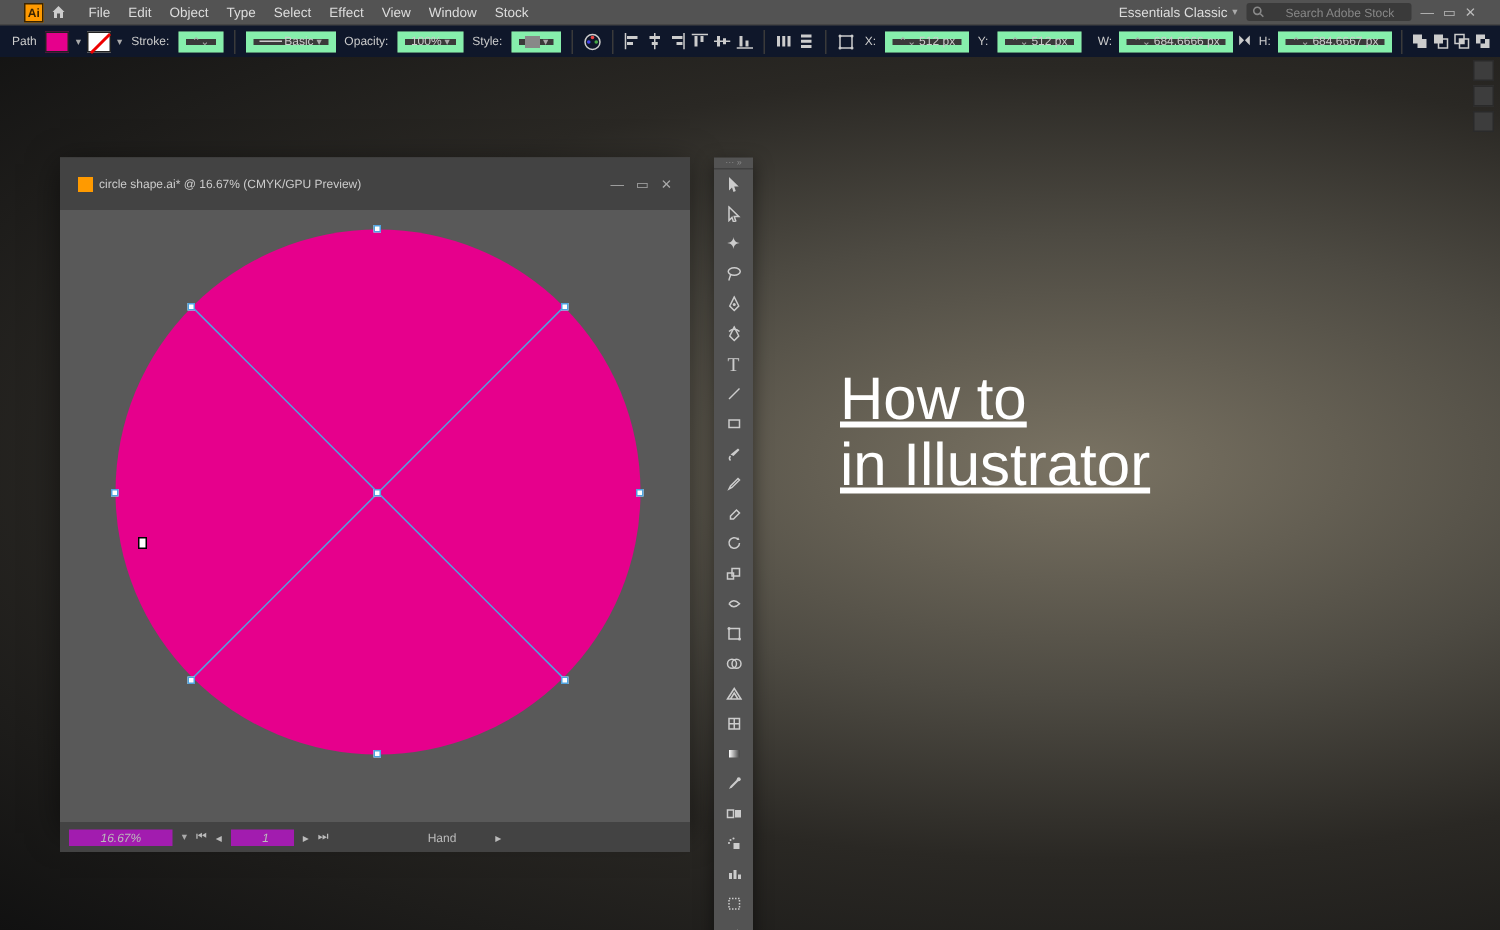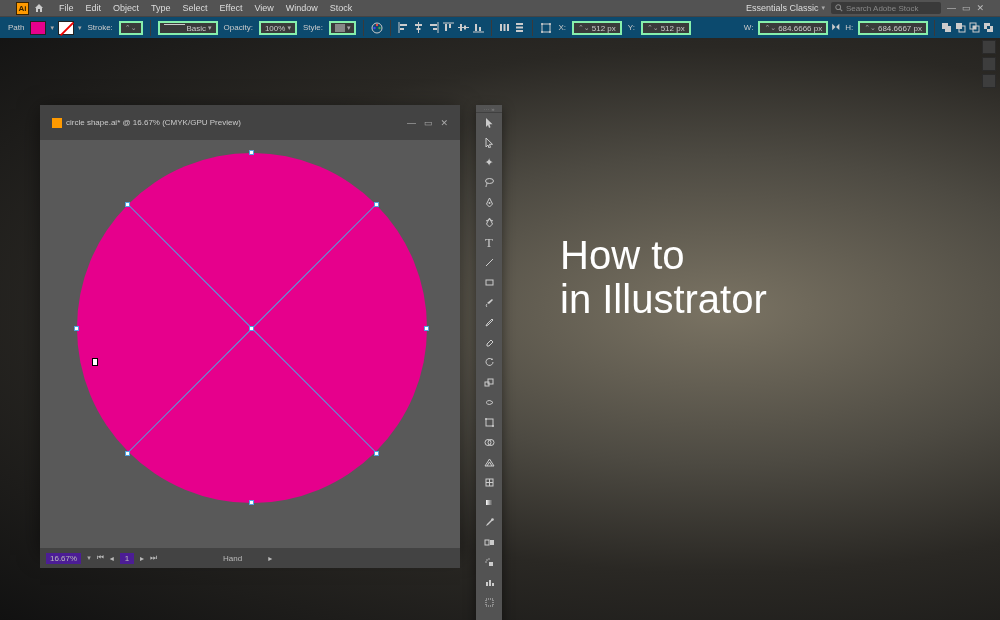--- a/index.html
+++ b/index.html
@@ -3,53 +3,53 @@
 <meta charset="utf-8">
 <style>
 *{margin:0;padding:0;box-sizing:border-box;font-family:"Segoe UI",Arial,sans-serif;}
 body{width:1000px;height:620px;overflow:hidden;background:radial-gradient(ellipse at 72% 50%,#7a7363 0%,#4d4a42 35%,#2a2824 60%,#111 100%);position:relative;}
 .menubar{display:flex;align-items:center;background:#535353;height:16px;font-size:9px;color:#ddd;padding:0 16px;gap:0;}
 .menubar .logo{width:13px;height:13px;background:#ff9a00;border:1px solid #3a2400;color:#3a2400;font-weight:bold;font-size:8px;display:flex;align-items:center;justify-content:center;margin-right:4px;}
 .menubar .home-ico{width:12px;height:12px;margin-right:8px;display:flex;align-items:center;justify-content:center;}
 .menubar .menu{padding:0 6px;cursor:pointer;}
 .menubar .spacer{flex:1;}
 .menubar .workspace{display:flex;align-items:center;gap:3px;padding:0 6px;}
-.menubar .search{background:#3a3a3a;border-radius:2px;width:110px;height:12px;display:flex;align-items:center;padding:0 4px;gap:3px;color:#888;font-size:8px;}
+.menubar .search{background:#3a3a3a;border-radius:2px;width:110px;height:12px;display:flex;align-items:center;padding:0 4px;gap:14px;color:#888;font-size:8px;}
 .winbtns{display:flex;gap:6px;margin-left:6px;}
 .winbtns span{font-size:9px;color:#bbb;}
-.controlbar{display:flex;align-items:center;background:#0c4a6e;height:22px;font-size:8px;color:#ccc;border-top:1px solid #444;padding:0 6px;gap:4px;}
+.controlbar{display:flex;align-items:center;background:#0f172a;height:22px;font-size:8px;color:#ccc;border-top:1px solid #444;padding:0 6px;gap:4px;}
 .swatch{width:16px;height:14px;}
 .swatch.fill{background:#e6008c;border:1px solid #222;}
 .swatch.none{background:#fff;position:relative;border:1px solid #222;}
 .swatch.none:after{content:"";position:absolute;left:-1px;top:6px;width:18px;height:2px;background:#e00;transform:rotate(-45deg);}
 .cb-lbl{margin:0 2px;}
-.cb-box{background:#3a3a3a;border:2px solid #86efac;padding:1px 4px;display:flex;align-items:flex-start;gap:2px;height:14px;}
+.cb-box{background:#3a3a3a;border:5px solid #86efac;padding:1px 4px;display:flex;align-items:center;gap:2px;height:14px;}
 .chev{font-size:7px;color:#aaa;}
 .divider{width:1px;height:16px;background:#3a3a3a;margin:0 3px;}
 .align-ico{width:11px;height:11px;display:block;}
 .controlbar .right{margin-left:auto;display:flex;align-items:center;gap:3px;}
 .panel-dock{position:absolute;right:2px;top:40px;width:16px;display:flex;flex-direction:column;gap:3px;}
 .panel-tab{width:14px;height:14px;background:#3d3d3d;border:1px solid #2a2a2a;}
 .docwin{position:absolute;left:40px;top:105px;width:420px;height:446px;background:#595959;box-shadow:0 4px 20px rgba(0,0,0,0.5);}
 .doc-title{height:35px;background:#434343;display:flex;align-items:center;font-size:8px;color:#ccc;padding:0 12px;gap:4px;}
 .doc-title .ti{width:10px;height:10px;background:#ff9a00;}
 .doc-title .wb{margin-left:auto;display:flex;gap:8px;color:#aaa;font-size:9px;}
 .canvas{width:420px;height:408px;background:#595959;position:relative;}
 .circle{position:absolute;left:37px;top:13px;width:350px;height:350px;border-radius:50%;background:#e6008c;}
 .sel-line{position:absolute;background:#4fa3e0;}
 .diag1{left:37px;top:188px;width:350px;height:1px;transform:rotate(45deg);}
 .diag2{left:37px;top:188px;width:350px;height:1px;transform:rotate(-45deg);}
 .anchor{position:absolute;width:5px;height:5px;background:#fff;border:1px solid #4fa3e0;}
 .cursor{position:absolute;left:52px;top:218px;width:6px;height:8px;background:#fff;border:1px solid #000;}
 .status{height:20px;background:#434343;display:flex;align-items:center;font-size:8px;color:#bbb;padding:0 6px;gap:6px;}
-.status .box{background:#4c1d95;padding:1px 4px;}
+.status .box{background:#a21caf;padding:1px 21px;font-style:italic;}
 .toolbox{position:absolute;left:476px;top:105px;width:26px;background:#535353;box-shadow:0 4px 12px rgba(0,0,0,0.5);}
 .toolbox .grip{height:8px;display:flex;align-items:center;justify-content:center;font-size:6px;color:#888;border-bottom:1px solid #404040;}
 .toolbox .tool{width:26px;height:20px;display:flex;align-items:center;justify-content:center;color:#ccc;font-size:11px;border-bottom:1px solid rgba(0,0,0,0);}
-.title-text{position:absolute;left:560px;top:233px;color:#fff;}
+.title-text{position:absolute;left:560px;top:244px;color:#fff;text-decoration:underline;}
 .title-text .l1{font-size:40px;font-weight:300;line-height:1.1;}
 .title-text .l2{font-size:44px;font-weight:700;line-height:1.1;}
 .title-text .l3{font-size:40px;font-weight:300;line-height:1.1;}
 svg{display:block;}
 </style>
 </head>
 <body>
 
 <div class="menubar">
   <span class="logo">Ai</span>

